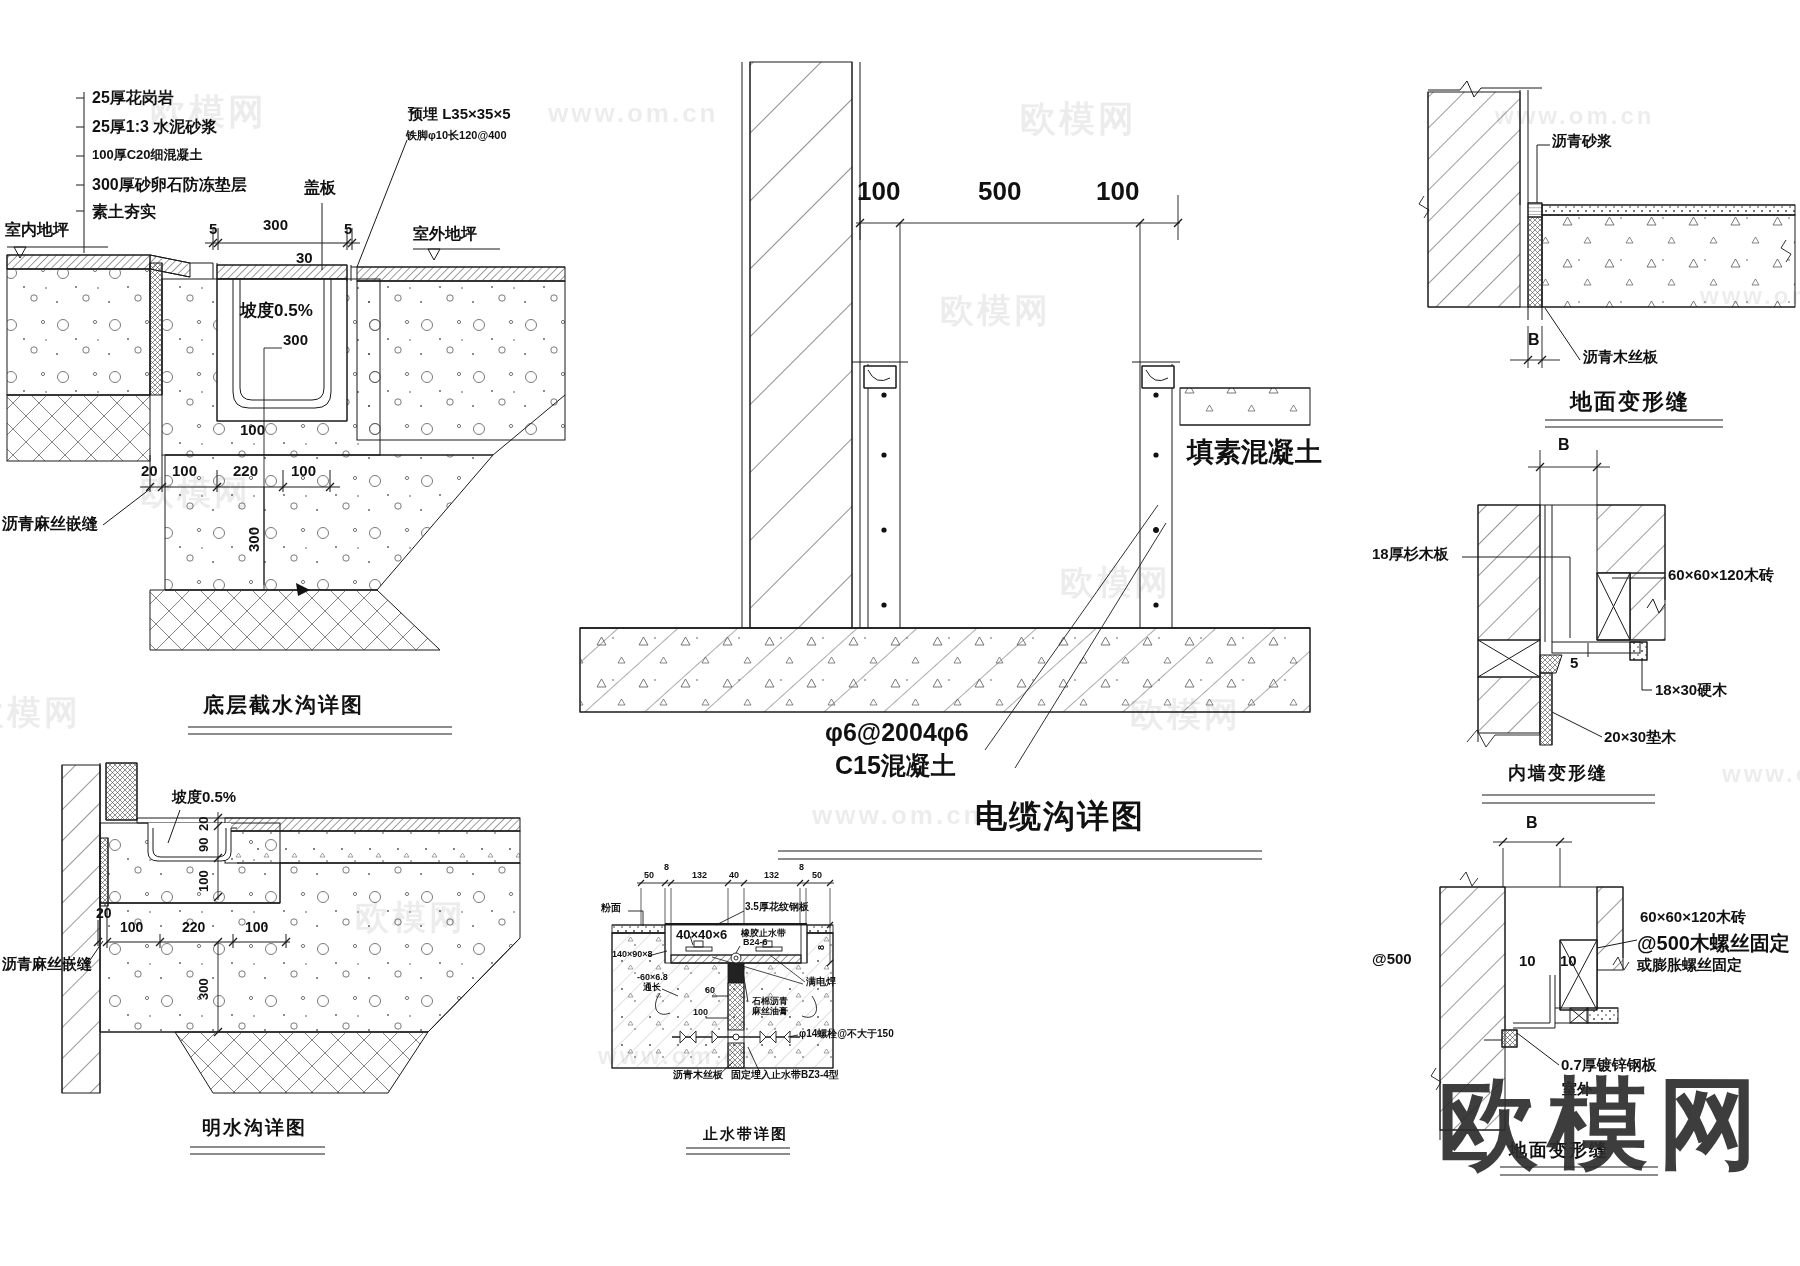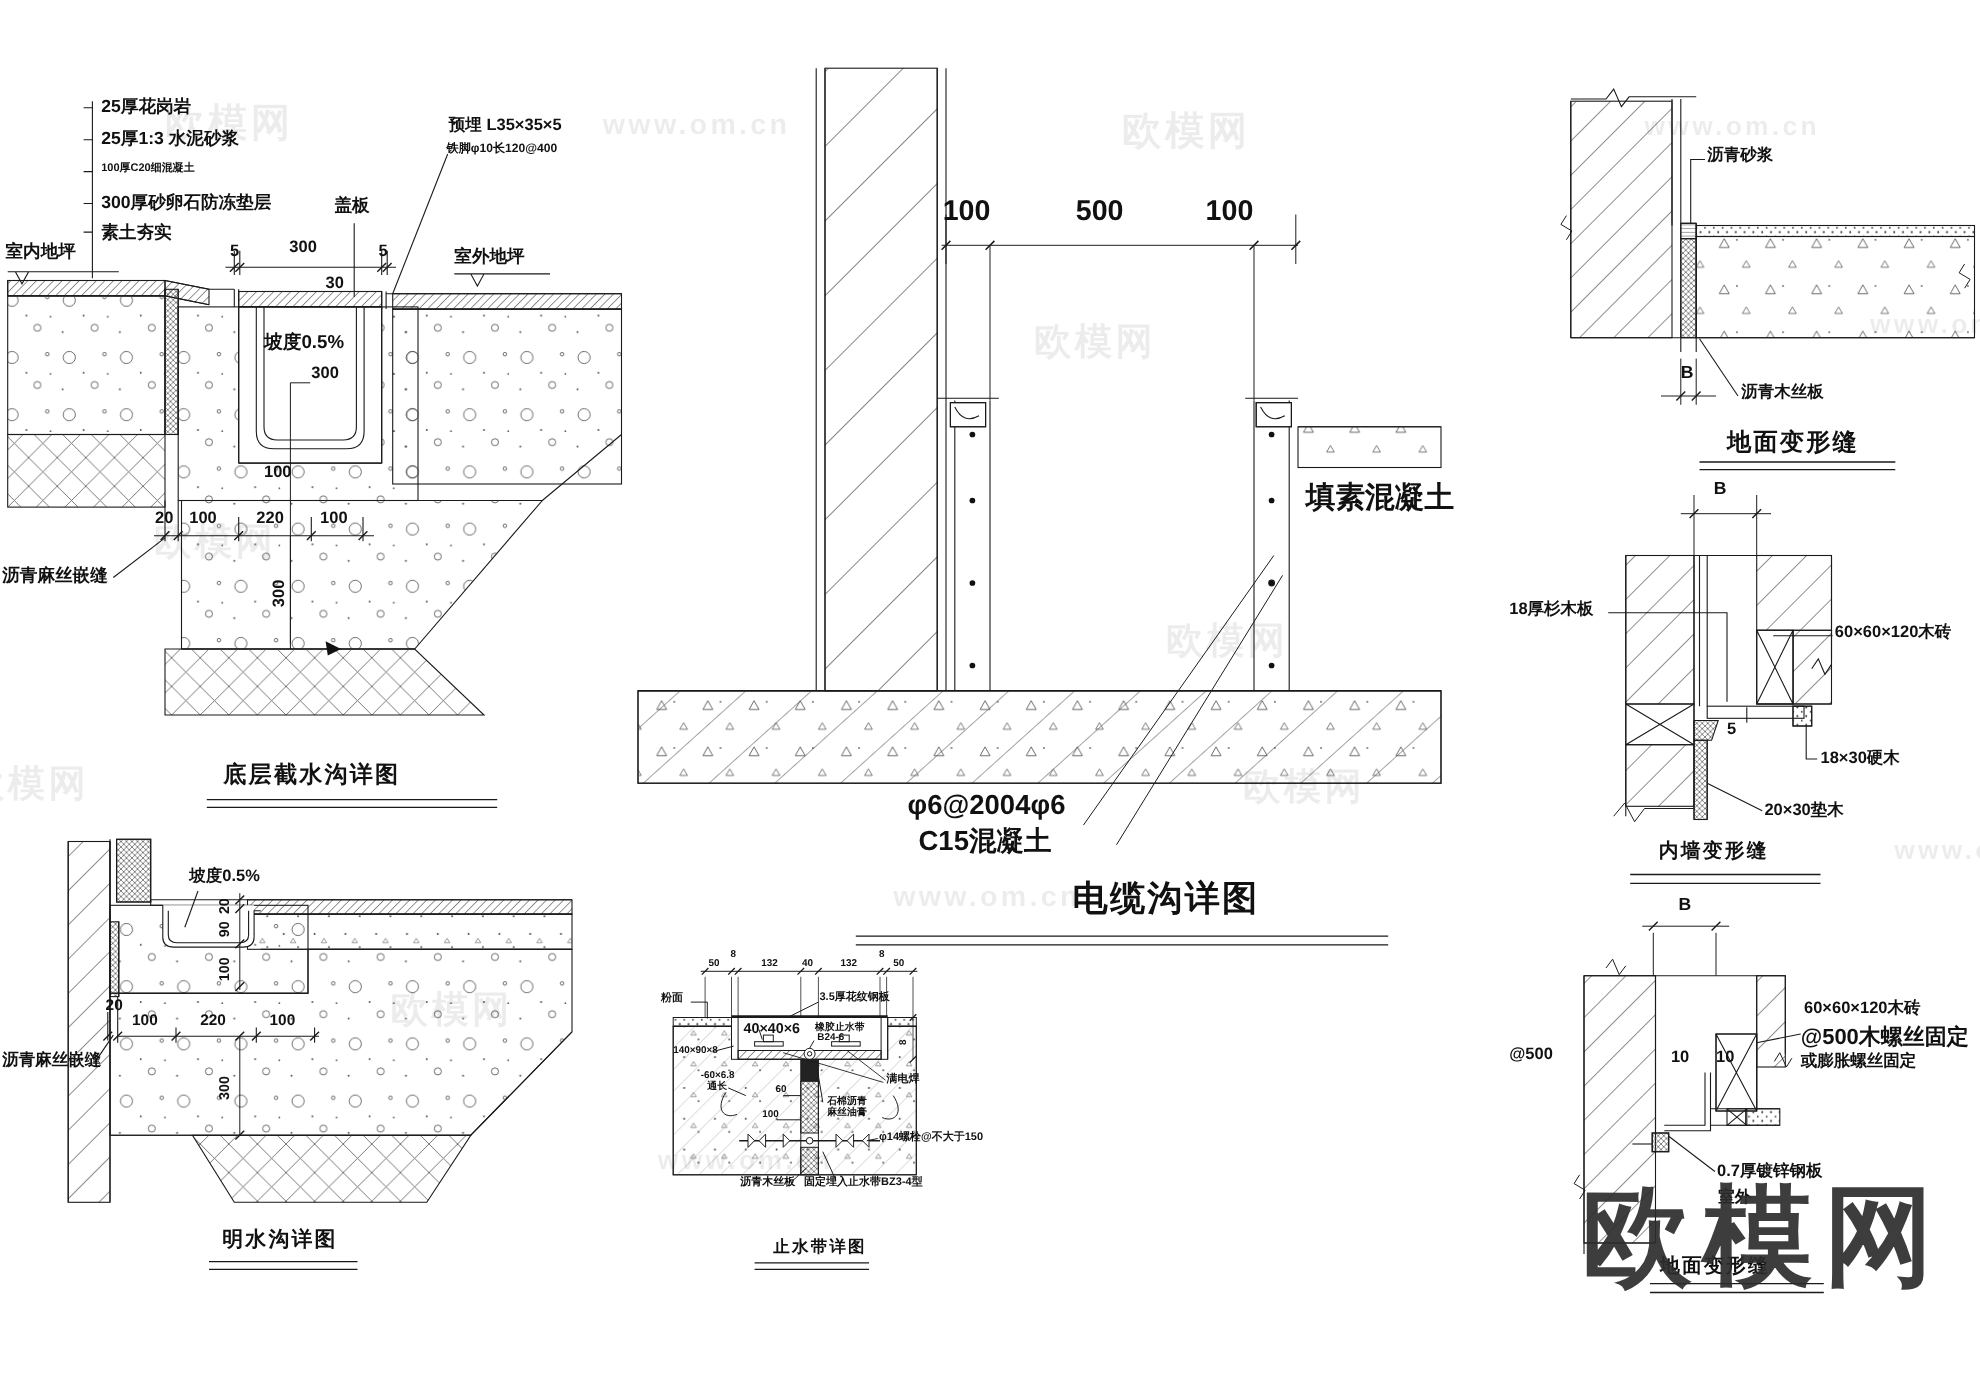--- a/index.html
+++ b/index.html
@@ -279,21 +279,21 @@
   <rect x="1502" y="1030" width="15" height="17"></rect>
   <path d="M1484,1040 H1502"></path>
   <path d="M1637,940 L1597,948"></path>
   <path d="M1559,1065 L1517,1033"></path>
   <path d="M1500,1167 H1658 M1500,1175 H1658" stroke-width="1.2"></path>
 </g>
 </svg>
 
 <span class="lb" style="left:92px;top:90px;font-size:16px">25厚花岗岩</span>
 <span class="lb" style="left:92px;top:119px;font-size:16px">25厚1:3 水泥砂浆</span>
-<span class="lb" style="left:92px;top:148px;font-size:10px">100厚C20细混凝土</span>
+<span class="lb" style="left:92px;top:148px;font-size:13px">100厚C20细混凝土</span>
 <span class="lb" style="left:92px;top:177px;font-size:16px">300厚砂卵石防冻垫层</span>
 <span class="lb" style="left:92px;top:204px;font-size:16px">素土夯实</span>
 <span class="lb" style="left:5px;top:222px;font-size:16px">室内地坪</span>
 <span class="lb" style="left:413px;top:226px;font-size:16px">室外地坪</span>
 <span class="lb" style="left:304px;top:180px;font-size:16px">盖板</span>
 <span class="lb" style="left:408px;top:106px;font-size:15px">预埋 L35×35×5</span>
 <span class="lb" style="left:406px;top:130px;font-size:11px">铁脚φ10长120@400</span>
 <span class="lb" style="left:209px;top:221px">5</span>
 <span class="lb" style="left:263px;top:217px">300</span>
 <span class="lb" style="left:344px;top:221px">5</span>

